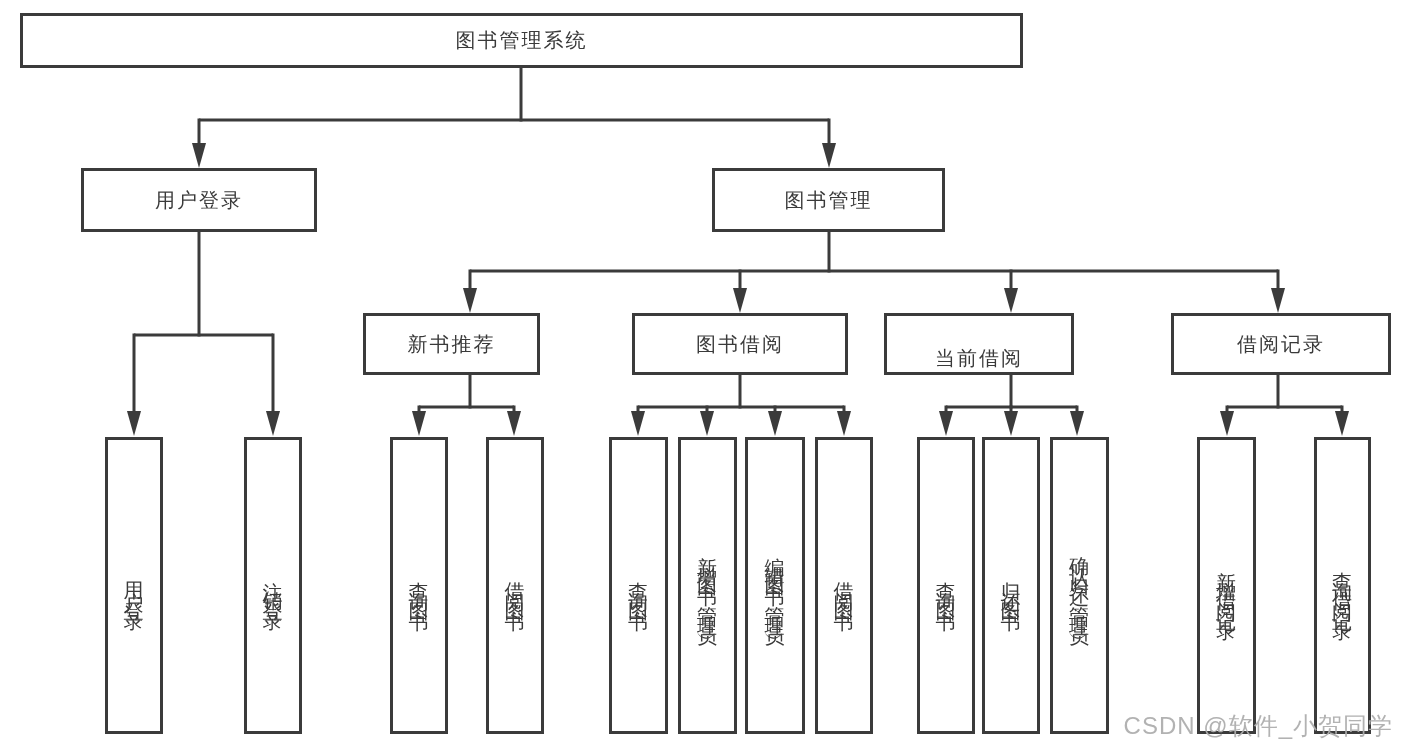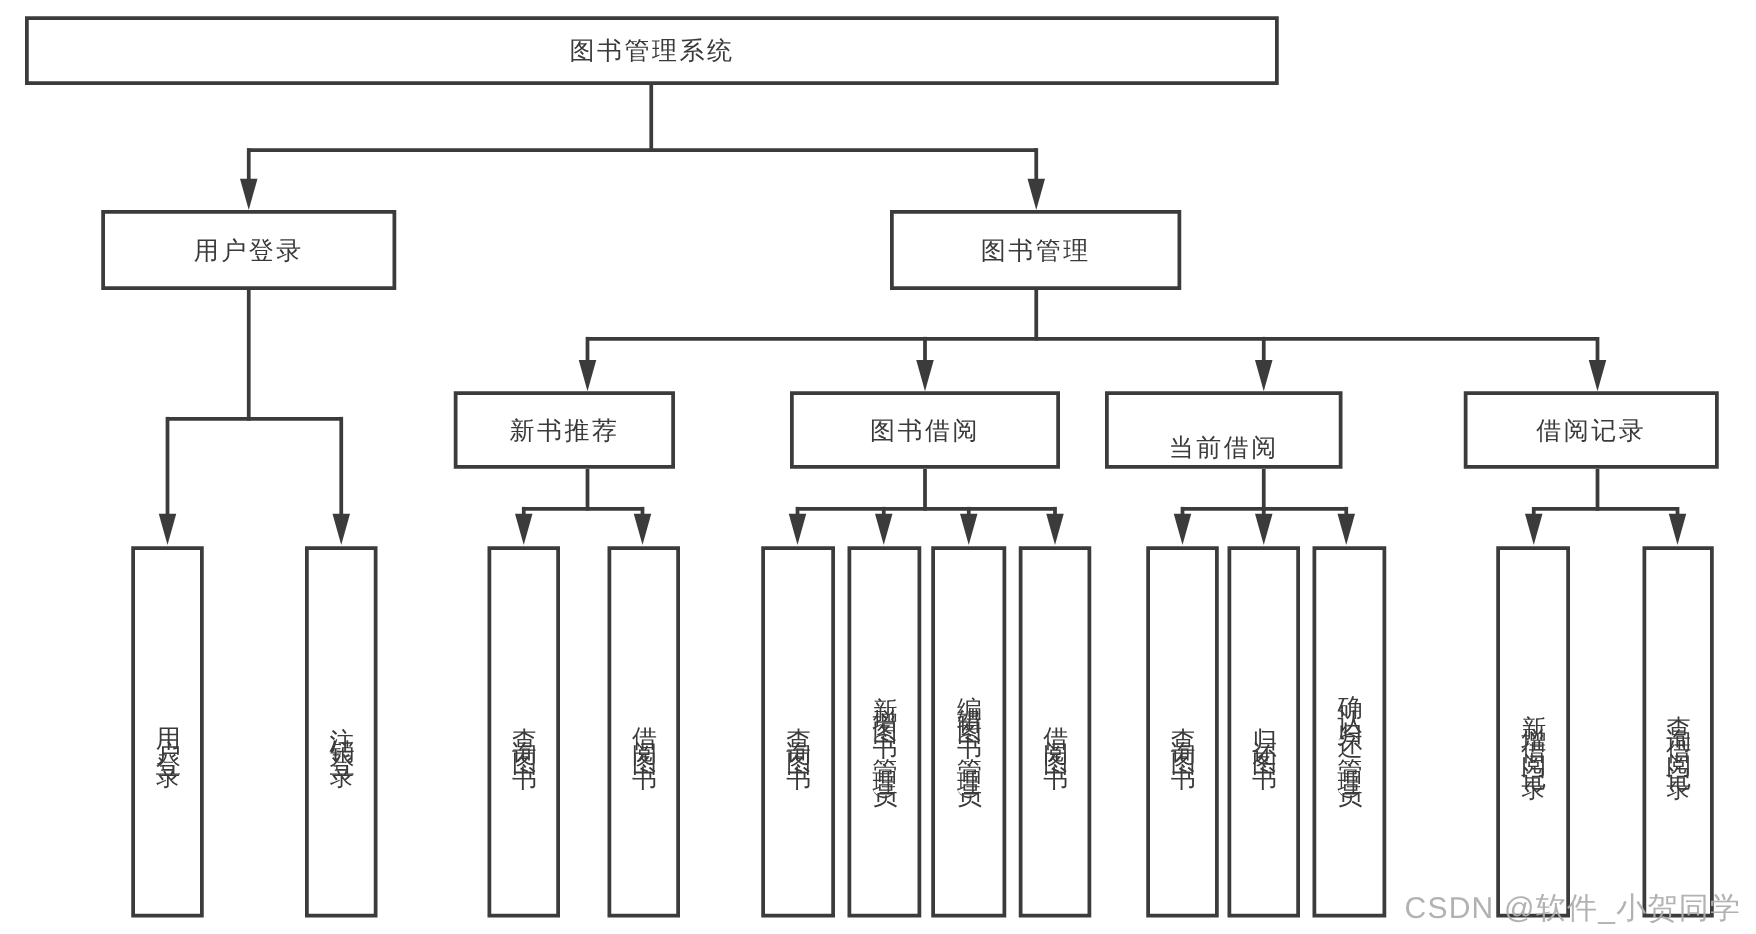--- a/index.html
+++ b/index.html
@@ -34,21 +34,21 @@
     font-size: 20px;
     letter-spacing: 2px;
   }
   .node.root   { left: 20px;  top: 13px;  width: 1003px; height: 55px; text-align: center; }
   .node.l2-a   { left: 81px;  top: 168px; width: 236px;  height: 64px; }
   .node.l2-b   { left: 712px; top: 168px; width: 233px;  height: 64px; align-items: center; }
   .node.l3     { top: 313px; height: 62px; }
   .node.l3-a   { left: 363px;  width: 177px; }
   .node.l3-b   { left: 632px;  width: 216px; }
   .node.l3-c   { left: 884px;  width: 190px; align-items: flex-end; }
-  .node.l3-d   { left: 1171px; width: 204px; }
+  .node.l3-d   { left: 1171px; width: 220px; }
   .node.leaf   { top: 437px; height: 297px; }
   .vtext {
     writing-mode: vertical-rl;
     text-orientation: mixed;
     font-size: 20px;
     line-height: 1;
     letter-spacing: 10px;
     color: #3a3a3a;
     white-space: nowrap;
   }

